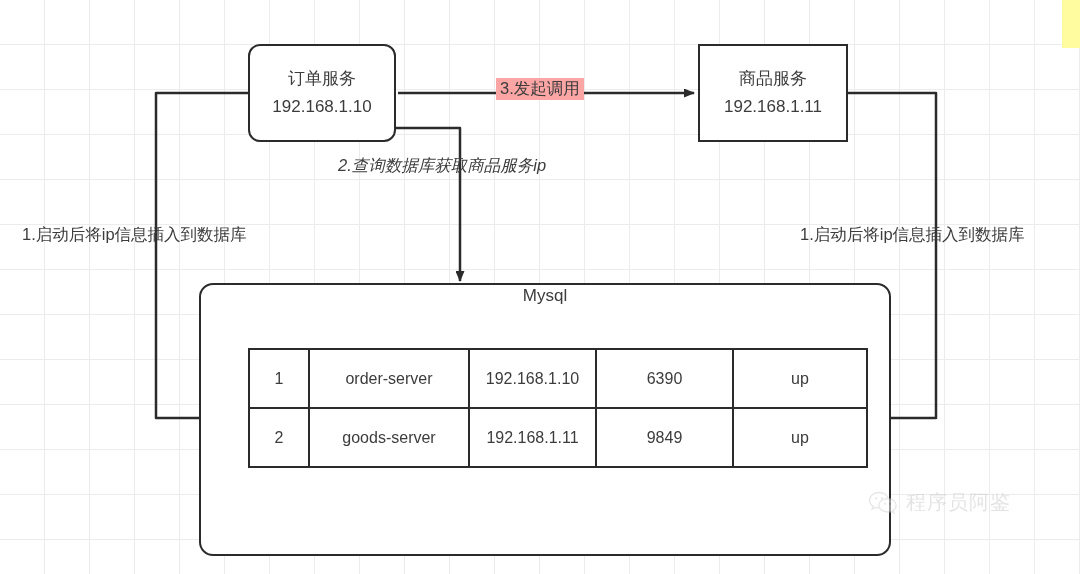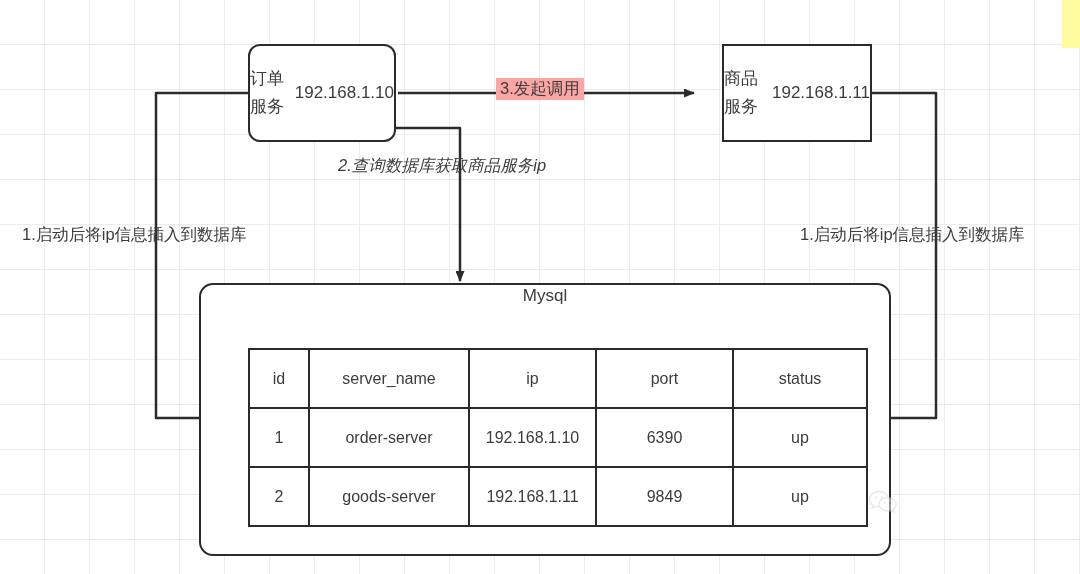--- a/index.html
+++ b/index.html
@@ -39,37 +39,36 @@
     left: 0; top: 0;
     width: 1080px;
     height: 574px;
   }
   .node-box {
     position: absolute;
     background: #ffffff;
     border: 2.5px solid #2b2b2b;
     box-sizing: border-box;
     display: flex;
-    flex-direction: row;
+    flex-direction: column;
     align-items: center;
     justify-content: center;
     color: #3c3c3c;
     font-size: 17px;
     line-height: 1.65;
   }
   #order-service {
     left: 248px; top: 44px;
     width: 148px; height: 98px;
     border-radius: 12px;
   }
   #goods-service {
     left: 698px; top: 44px;
     width: 150px; height: 98px;
     border-radius: 0px;
-    margin-left: 24px;
   }
   .node-title { font-size: 17px; }
   .node-ip { font-size: 17px; }
 
   #mysql-box {
     position: absolute;
     left: 199px; top: 283px;
     width: 692px; height: 273px;
     background: #ffffff;
     border: 2.5px solid #2b2b2b;
@@ -167,27 +166,20 @@
 <div class="edge-label" id="label-call">3.发起调用</div>
 <div class="edge-label" id="label-query">2.查询数据库获取商品服务ip</div>
 <div class="edge-label" id="label-insert-left">1.启动后将ip信息插入到数据库</div>
 <div class="edge-label" id="label-insert-right">1.启动后将ip信息插入到数据库</div>
 
 <div id="mysql-box"></div>
 <div id="mysql-label">Mysql</div>
 
 <table id="db-table">
   <tbody>
-    <tr>
-      <td class="col-id">id</td>
-      <td class="col-name">server_name</td>
-      <td class="col-ip">ip</td>
-      <td class="col-port">port</td>
-      <td class="col-status">status</td>
-    </tr>
     <tr>
       <td class="col-id">1</td>
       <td class="col-name">order-server</td>
       <td class="col-ip">192.168.1.10</td>
       <td class="col-port">6390</td>
       <td class="col-status">up</td>
     </tr>
     <tr>
       <td class="col-id">2</td>
       <td class="col-name">goods-server</td>
@@ -203,13 +195,14 @@
     <path d="M11,2.5 C5.6,2.5 1.5,6 1.5,10.2 C1.5,12.6 2.9,14.7 5.1,16.1 L4.1,19.2 L7.6,17.4
              C8.7,17.7 9.8,17.85 11,17.85 C16.4,17.85 20.5,14.4 20.5,10.2 C20.5,6 16.4,2.5 11,2.5 Z" fill="none" stroke="#d0d0d0" stroke-width="1.4"></path>
     <circle cx="8" cy="8.4" r="1.15" fill="#d0d0d0"></circle>
     <circle cx="14" cy="8.4" r="1.15" fill="#d0d0d0"></circle>
     <path d="M19.5,8.6 C24.2,8.6 28.2,11.6 28.2,15.3 C28.2,17.4 27,19.2 25.1,20.4 L25.9,23.1
              L22.9,21.5 C21.85,21.78 20.7,21.95 19.5,21.95 C14.8,21.95 10.8,18.95 10.8,15.3
              C10.8,11.6 14.8,8.6 19.5,8.6 Z" fill="#ffffff" stroke="#d0d0d0" stroke-width="1.4"></path>
     <circle cx="17" cy="13.8" r="1" fill="#d0d0d0"></circle>
     <circle cx="22.2" cy="13.8" r="1" fill="#d0d0d0"></circle>
   </svg>
+  <span class="wm-text">程序员阿鉴</span>
 </div>
 
 </body></html>

